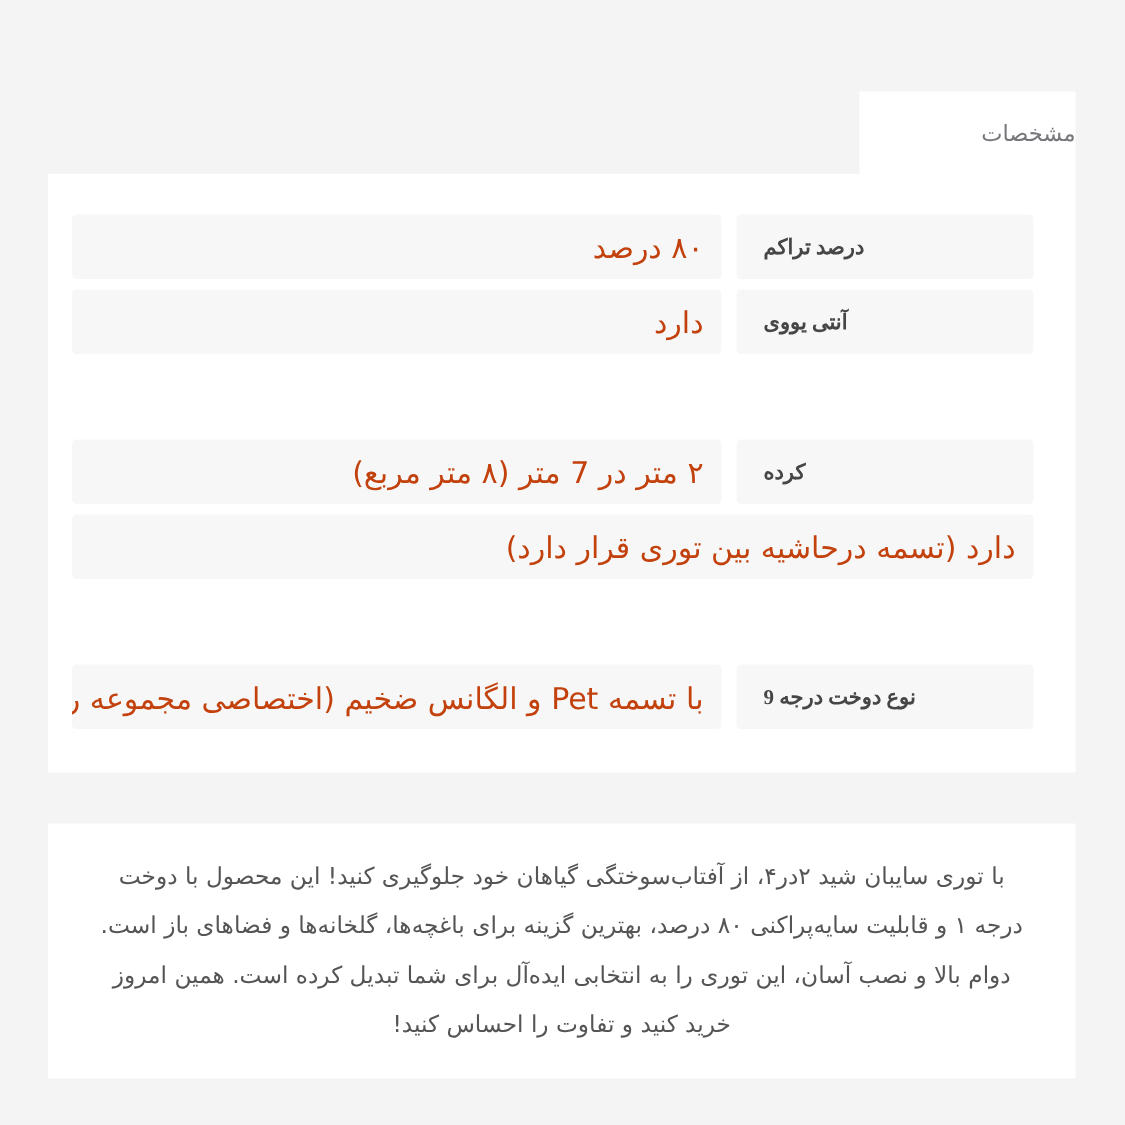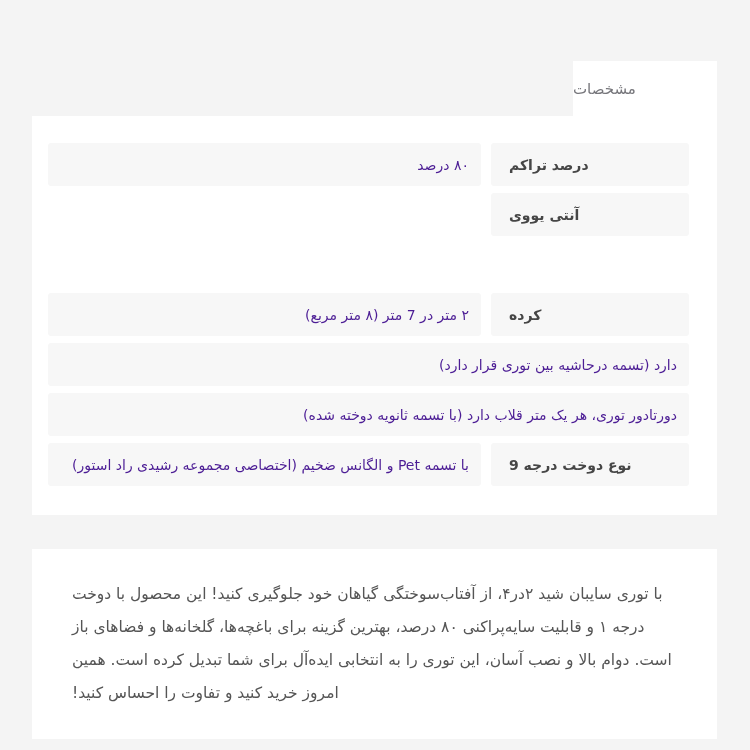--- a/index.html
+++ b/index.html
@@ -21,21 +21,21 @@
   
   .tab {
     position: absolute;
     top: 61px;
     right: 33px;
     width: 144px;
     height: 55px;
     background: #ffffff;
     display: flex;
     align-items: center;
-    justify-content: flex-end;
+    justify-content: flex-start;
   }
   .tab span {
     color: #76767b;
     font-size: 15px;
   }
   
   .panel {
     position: absolute;
     top: 116px;
     left: 32px;
@@ -59,88 +59,89 @@
     display: flex;
     align-items: center;
     box-sizing: border-box;
     padding: 0 18px;
     color: #464646;
     font-size: 14px;
     font-weight: 600;
     text-align: left;
     justify-content: flex-end; 
     white-space: nowrap;
+    font-family: Liberation Serif, serif;
   }
   .spec-value {
     flex: 1 1 auto;
     background: #f7f7f7;
     border-radius: 3px;
     display: flex;
     align-items: center;
     box-sizing: border-box;
     padding: 0 12px;
-    color: #4c1d95;
-    font-size: 14px;
+    color: #c2410c;
+    font-size: 20px;
     text-align: right;
     white-space: nowrap;
     overflow: hidden;
   }
   
   .desc {
     position: absolute;
     top: 549px;
     left: 32px;
     width: 685px;
     min-height: 153px;
     background: #ffffff;
     box-sizing: border-box;
     padding: 13px 24px;
   }
   .desc p {
-    margin: 16px;
+    margin: 6px;
     color: #555555;
     font-size: 15.5px;
     line-height: 33px;
-    text-align: left;
+    text-align: center;
   }
 </style>
 </head>
 <body>
 
 <div class="page">
 
   <div class="tab">
     <span>مشخصات</span>
   </div>
 
   <div class="panel">
 
     <div class="spec-row">
       <div class="spec-label">درصد تراکم</div>
       <div class="spec-value">۸۰ درصد</div>
     </div>
 
     <div class="spec-row">
       <div class="spec-label">آنتی یووی</div>
+      <div class="spec-value">دارد</div>
     </div>
 
     <div class="spec-row">
     </div>
 
     <div class="spec-row">
       <div class="spec-label">کرده</div>
       <div class="spec-value">۲ متر در 7 متر (۸ متر مربع)</div>
     </div>
 
     <div class="spec-row">
       <div class="spec-value">دارد (تسمه درحاشیه بین توری قرار دارد)</div>
     </div>
 
     <div class="spec-row">
-      <div class="spec-value">دورتادور توری، هر یک متر قلاب دارد (با تسمه ثانویه دوخته شده)</div>
     </div>
 
     <div class="spec-row">
       <div class="spec-label">نوع دوخت درجه 9</div>
       <div class="spec-value">با تسمه Pet و الگانس ضخیم (اختصاصی مجموعه رشیدی راد استور)</div>
     </div>
 
   </div>
 
   <div class="desc">

